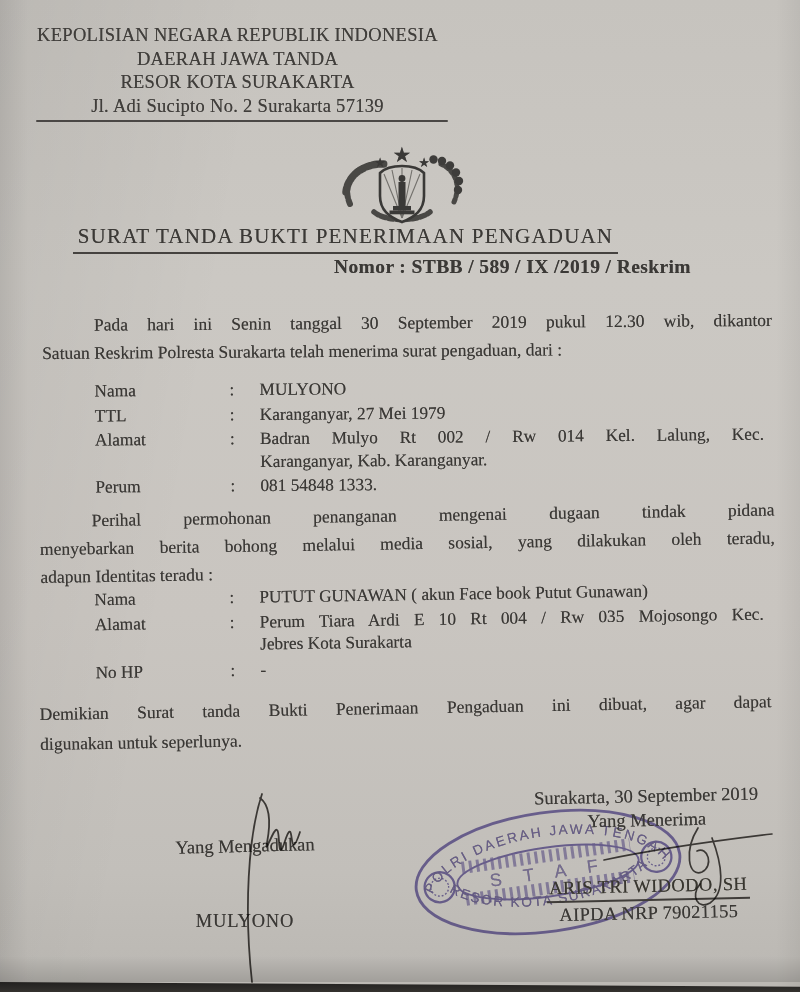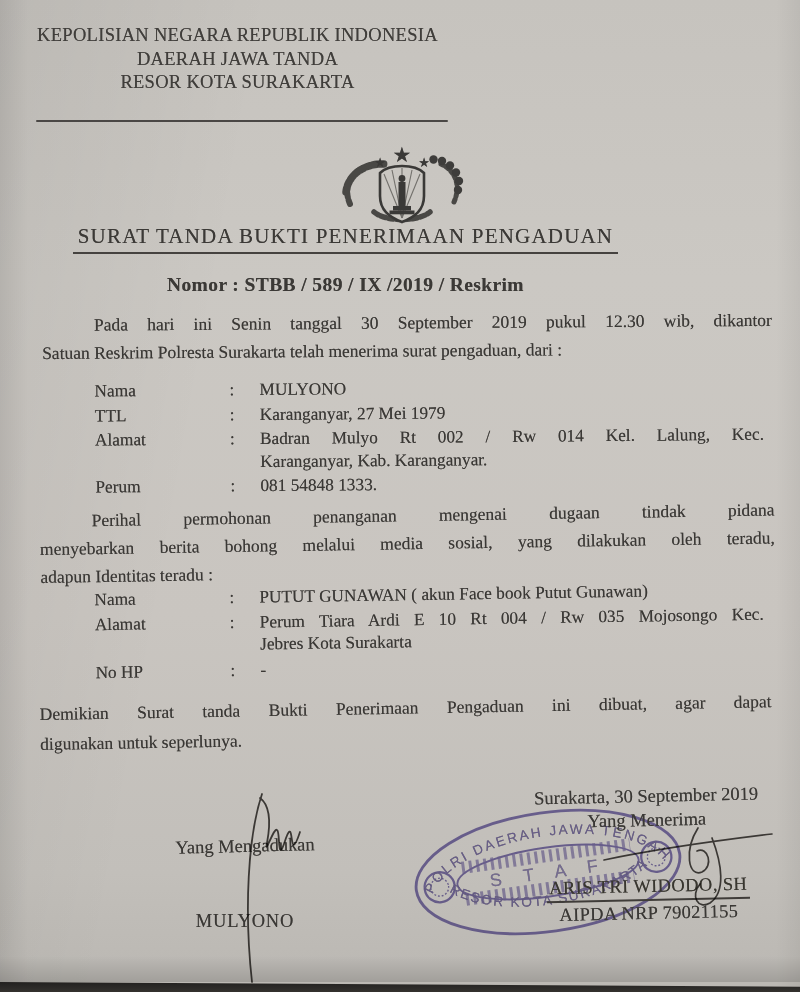--- a/index.html
+++ b/index.html
@@ -15,21 +15,21 @@
     text-shadow:0 0 .6px rgba(58,56,53,.65);
   }
   .hdr{position:absolute; left:25px; top:24px; width:425px; text-align:center;
        font-size:18.5px; line-height:23.5px; letter-spacing:.3px; color:#403e3b;}
   .hdr-underline{position:absolute; left:36px; top:120px; width:412px; height:2px;
        background:#4a4745; border-radius:1px;}
   .emblem{position:absolute; left:338px; top:140px; filter:blur(.3px);}
   .title-wrap{position:absolute; left:0; top:224px; width:691px; text-align:center;}
   .doc-title{display:inline-block; font-size:21px; letter-spacing:1.2px; color:#3b3936;
        border-bottom:2px solid #45423f; padding:0 5px 3px;}
-  .doc-number{margin-top:20px; font-size:19.5px; font-weight:bold; letter-spacing:.4px; color:#3b3936;}
+  .doc-number{margin-top:2px; font-size:19.5px; font-weight:bold; letter-spacing:.4px; color:#3b3936;text-align:right;}
   .para{position:absolute; font-size:17.5px; line-height:28px;}
   .jline{text-align:justify; text-align-last:justify;}
   .jline.last{text-align-last:left;}
   .indent{padding-left:52px;}
   .p1{left:42px; top:311px; width:730px; transform:rotate(-.4deg); transform-origin:left center;}
   .p2{left:40px; top:507px; width:735px; transform:rotate(-.9deg); transform-origin:left center;}
   .p3{left:40px; top:699px; width:732px; line-height:30px; transform:rotate(-1deg); transform-origin:left center;}
   .fields{position:absolute; left:42px; font-size:17.3px; line-height:22.5px;}
   .f1{top:381px; width:722px; transform:rotate(-.5deg); transform-origin:left center;}
   .f2{top:590px; width:722px; transform:rotate(-.9deg); transform-origin:left center;}
@@ -56,20 +56,21 @@
 </style>
 </head>
 <body>
 
 <div class="paper">
 
   <div class="hdr">
     <div>KEPOLISIAN NEGARA REPUBLIK INDONESIA</div>
     <div>DAERAH JAWA TANDA</div>
     <div>RESOR KOTA SURAKARTA</div>
+    <div>Jl. Adi Sucipto No. 2 Surakarta 57139</div>
   </div>
   <div class="hdr-underline"></div>
 
   <svg class="emblem" width="128" height="90" viewBox="0 0 128 90">
     <g stroke="#3e3d3b" fill="none" stroke-linecap="round" opacity=".92">
       <path d="M 8,52 C 10,34 28,23 46,24" stroke-width="7.5" stroke-dasharray="4 2.8"></path>
       <path d="M 12,64 C 5,48 12,34 25,28" stroke-width="6" stroke-dasharray="4 3"></path>
       <path d="M 116,62 C 123,46 118,31 103,24" stroke-width="5" stroke-dasharray="3 3"></path>
       <path d="M 36,72 C 48,82 80,82 92,72" stroke-width="5.5" stroke-dasharray="5 3"></path>
     </g>

